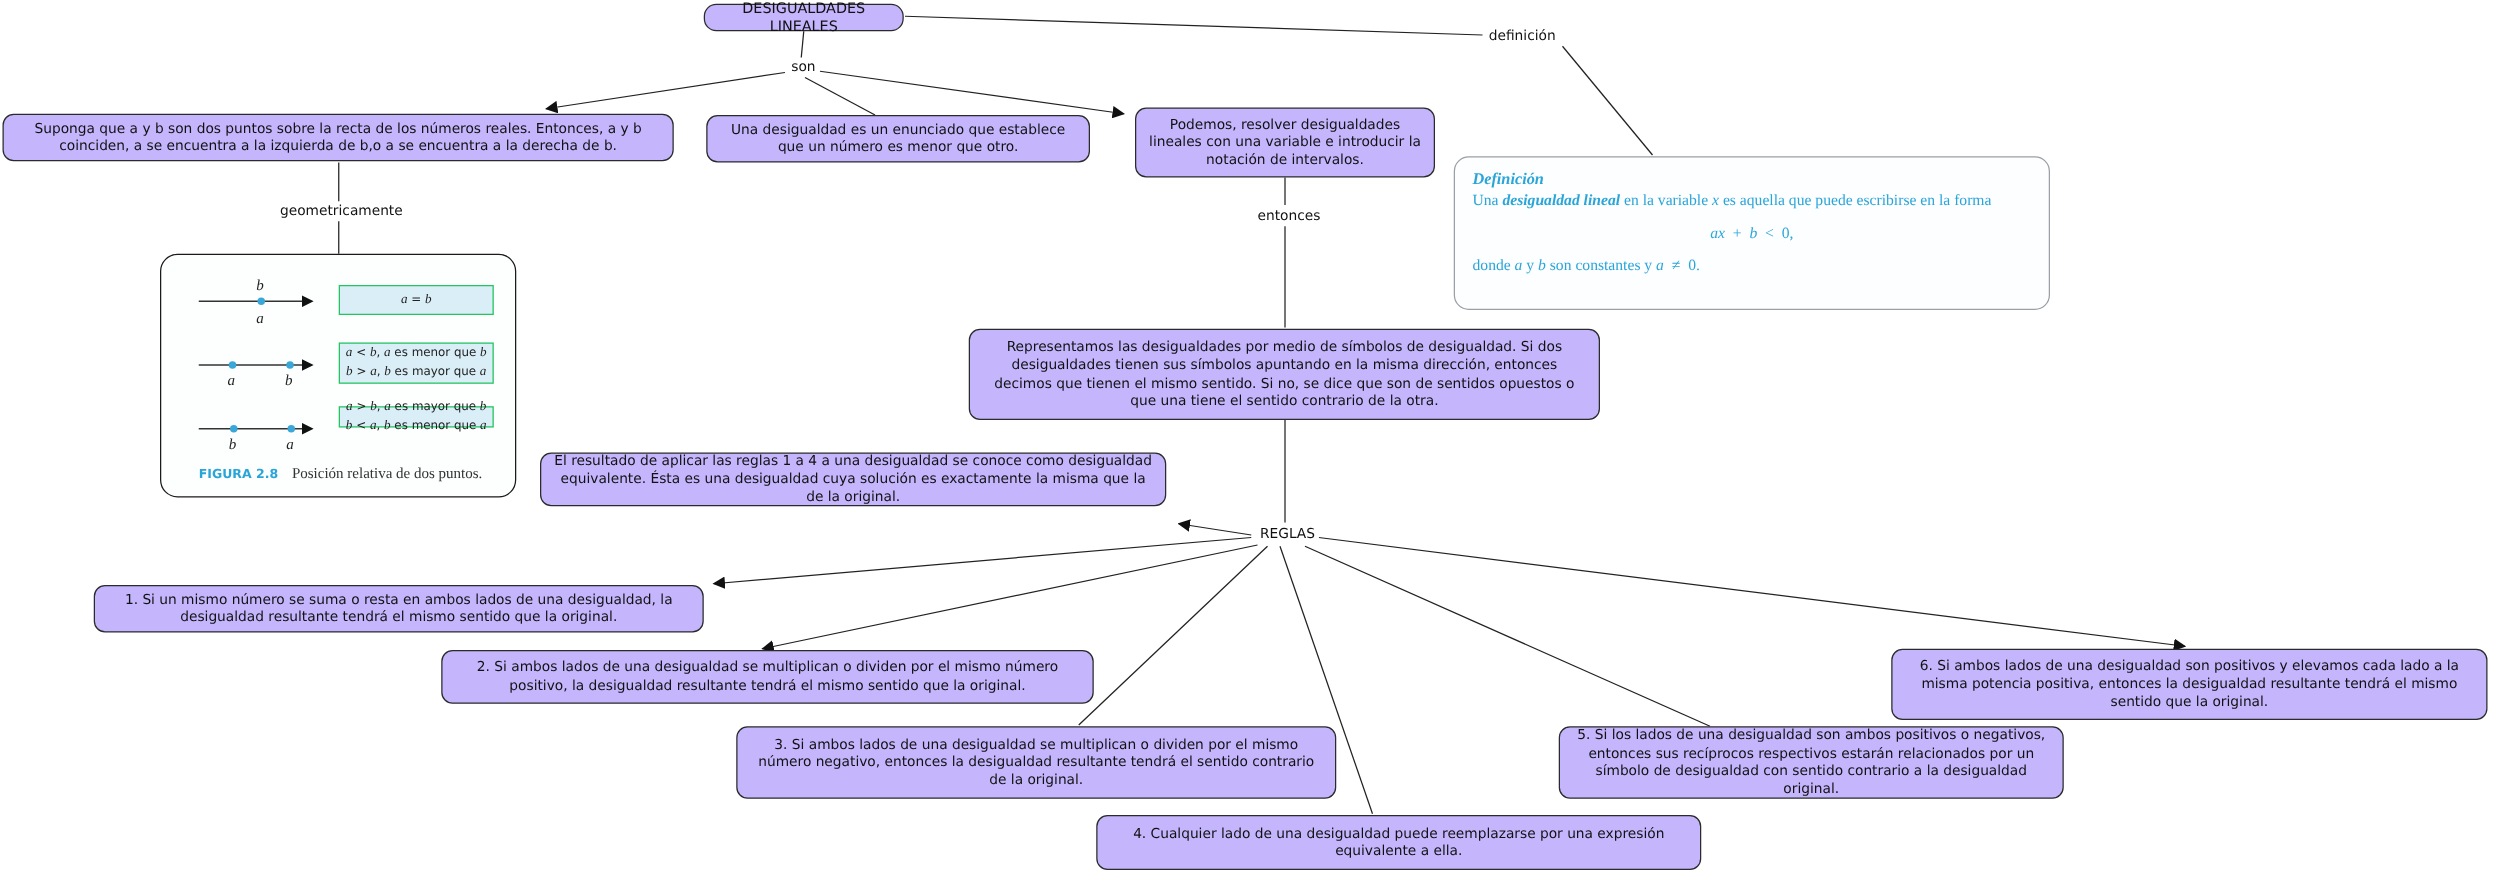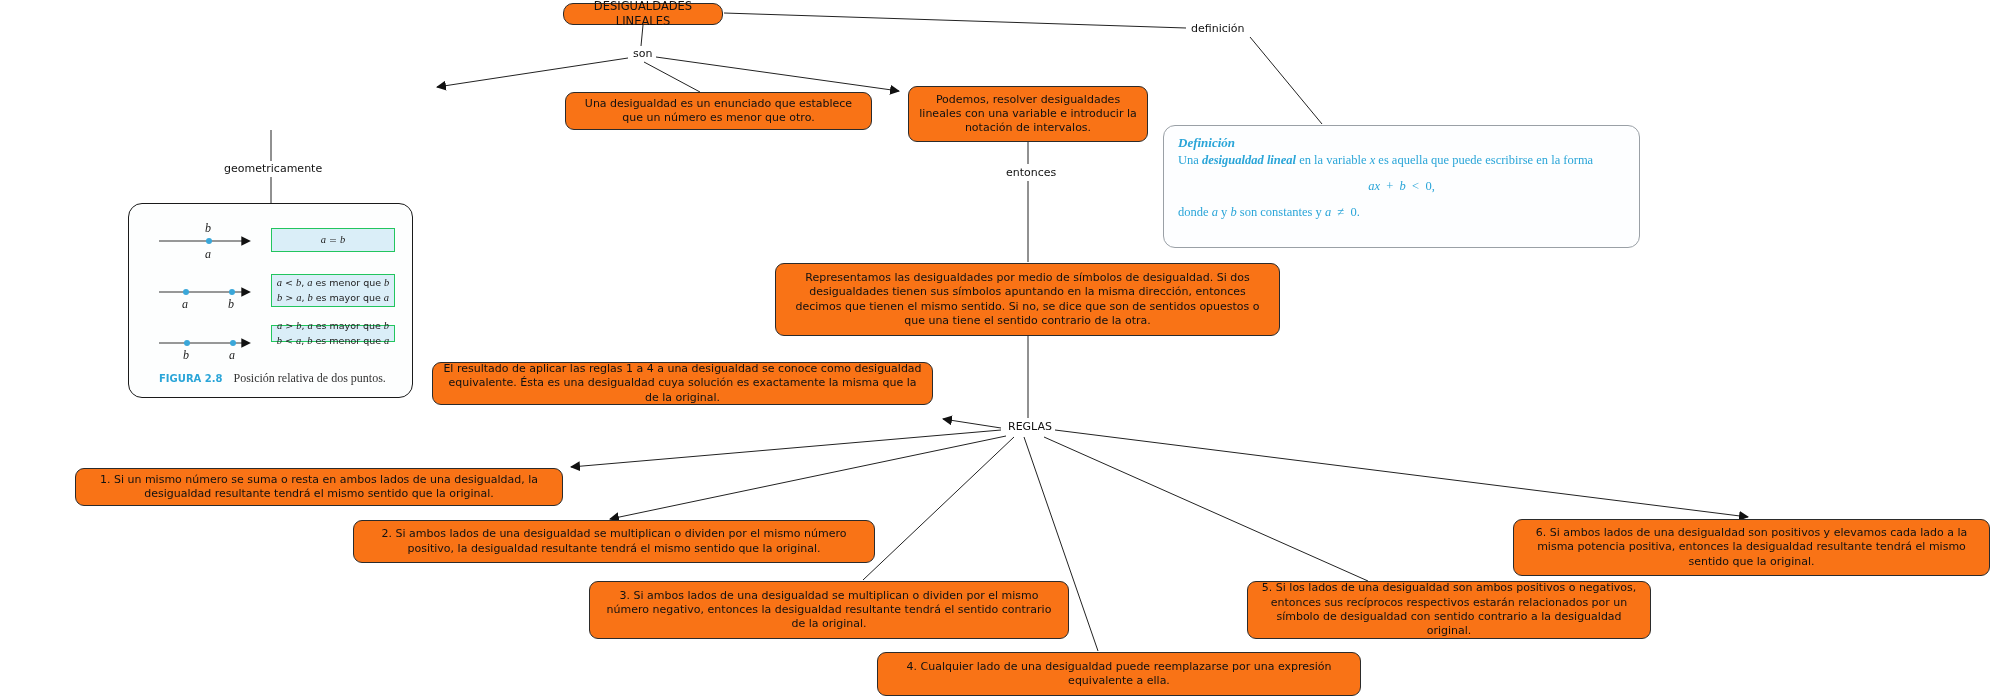--- a/index.html
+++ b/index.html
@@ -3,21 +3,21 @@
 <meta charset="utf-8">
 <style>
   html,body { margin:0; padding:0; background:#ffffff; }
   .canvas {
     position:relative; width:2001px; height:698px; background:#ffffff;
     font-family:"DejaVu Sans", sans-serif; overflow:hidden;
   }
   .wires { position:absolute; left:0; top:0; pointer-events:none; }
   .node {
     position:absolute; box-sizing:border-box;
-    background:#f97316; border:1px solid #2b2b2b; border-radius:9px;
+    background:#c4b5fd; border:1px solid #2b2b2b; border-radius:9px;
     display:flex; align-items:center; justify-content:center;
     text-align:center; font-size:11px; line-height:1.3; color:#111;
     padding:3px 9px;
   }
   .node.root { border-radius:10px; font-size:11.5px; }
   .linklabel {
     position:absolute; font-size:11px; color:#111;
     background:#ffffff; padding:0 3px; white-space:nowrap;
   }
   .defbox {
@@ -91,20 +91,23 @@
   <div class="node root" style="left:563px; top:3px; width:160px; height:22px;">
     <span>DESIGUALDADES LINEALES</span>
   </div>
 
   <div class="linklabel" style="left:630px; top:47px;">son</div>
   <div class="linklabel" style="left:1188px; top:22px;">definición</div>
   <div class="linklabel" style="left:221px; top:162px;">geometricamente</div>
   <div class="linklabel" style="left:1003px; top:166px;">entonces</div>
   <div class="linklabel" style="left:1005px; top:420px;">REGLAS</div>
 
+  <div class="node" style="left:2px; top:91px; width:537px; height:38px;">
+    <span>Suponga que a y b son dos puntos sobre la recta de los números reales. Entonces, a y b coinciden, a se encuentra a la izquierda de b,o a se encuentra a la derecha de b.</span>
+  </div>
 
   <div class="node" style="left:565px; top:92px; width:307px; height:38px;">
     <span>Una desigualdad es un enunciado que establece que un número es menor que otro.</span>
   </div>
 
   <div class="node" style="left:775px; top:263px; width:505px; height:73px;">
     <span>Representamos las desigualdades por medio de símbolos de desigualdad. Si dos desigualdades tienen sus símbolos apuntando en la misma dirección, entonces decimos que tienen el mismo sentido. Si no, se dice que son de sentidos opuestos o que una tiene el sentido contrario de la otra.</span>
   </div>
 
   <div class="node" style="left:908px; top:86px; width:240px; height:56px;">

